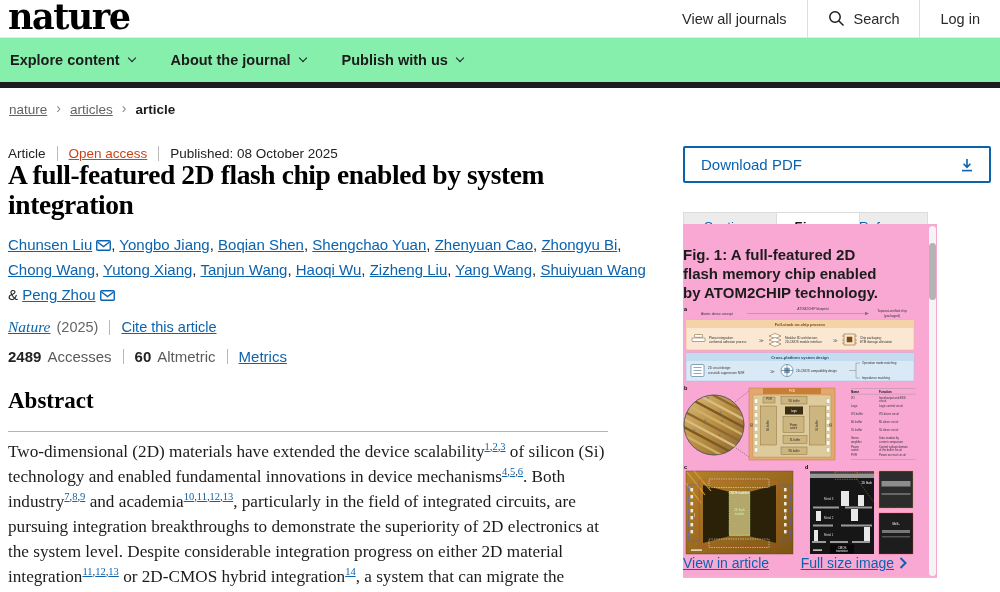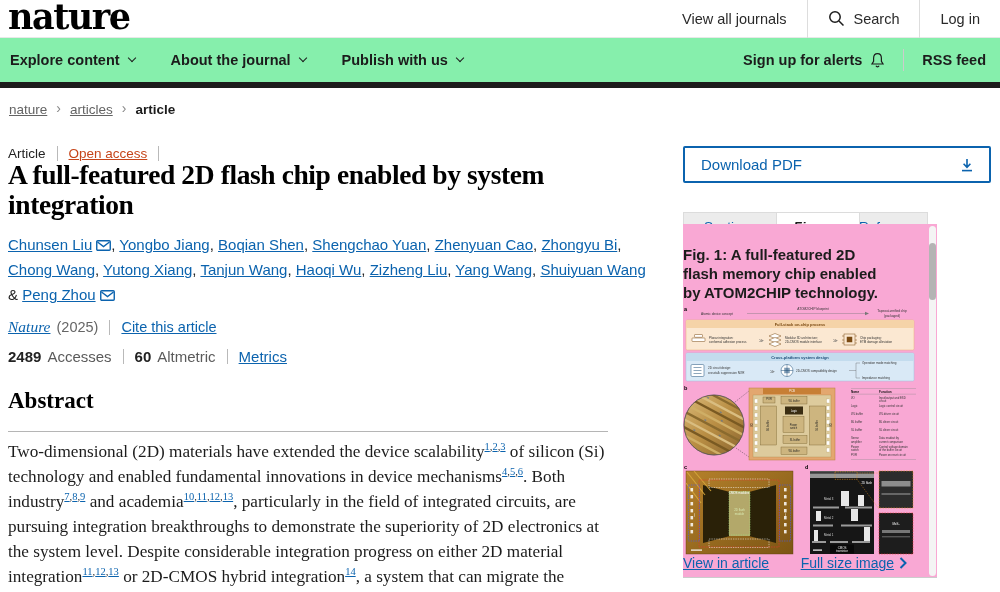--- a/index.html
+++ b/index.html
@@ -129,50 +129,38 @@
     </div>
     <div class="nav-item">
       <span>About the journal</span>
       <span class="chev-down"></span>
     </div>
     <div class="nav-item">
       <span>Publish with us</span>
       <span class="chev-down"></span>
     </div>
   </div>
-  <div class="nav-right">
-    <div class="alerts">
-      <span>Sign up for alerts</span>
-      <svg width="15" height="17" viewBox="0 0 15 17" fill="none">
-        <path d="M7.5 1.6 C5 1.6 3.6 3.7 3.6 6.2 V9.4 L2 12 H13 L11.4 9.4 V6.2 C11.4 3.7 10 1.6 7.5 1.6 Z" stroke="#1c1c1c" stroke-width="1.2"></path>
-        <path d="M6 13.8 a1.6 1.6 0 0 0 3 0" stroke="#1c1c1c" stroke-width="1.2"></path>
-      </svg>
-    </div>
-    <div class="vdiv-s"></div>
-    <div class="rss">
-      <span>RSS feed</span>
-    </div>
-  </div>
 </div>
 <div class="blackbar"></div>
 
 <div class="breadcrumb">
   <a>nature</a>
   <span class="bc-sep">›</span>
   <a>articles</a>
   <span class="bc-sep">›</span>
   <span class="bc-current">article</span>
 </div>
 
 <div class="left-col">
   <div class="meta-row">
     <span>Article</span>
     <span class="meta-sep"></span>
     <span class="open-access">Open access</span>
     <span class="meta-sep"></span>
+    <span>Published: 08 October 2025</span>
   </div>
 
   <h1 class="title">A full-featured 2D flash chip enabled by system integration</h1>
 
   <div class="authors"><a>Chunsen Liu</a><svg class="mail-icon" width="15" height="11" viewBox="0 0 15 11" fill="none">
         <rect x="0.75" y="0.75" width="13.5" height="9.5" rx="1" stroke="var(--blue)" stroke-width="1.4"></rect>
         <path d="M1.5 2 L7.5 6.5 L13.5 2" stroke="var(--blue)" stroke-width="1.4"></path>
       </svg>, <a>Yongbo Jiang</a>, <a>Boqian Shen</a>, <a>Shengchao Yuan</a>, <a>Zhenyuan Cao</a>, <a>Zhongyu Bi</a>, <a>Chong Wang</a>, <a>Yutong Xiang</a>, <a>Tanjun Wang</a>, <a>Haoqi Wu</a>, <a>Zizheng Liu</a>, <a>Yang Wang</a>, <a>Shuiyuan Wang</a> &amp; <a>Peng Zhou</a><svg class="mail-icon" width="15" height="11" viewBox="0 0 15 11" fill="none">
         <rect x="0.75" y="0.75" width="13.5" height="9.5" rx="1" stroke="var(--blue)" stroke-width="1.4"></rect>
         <path d="M1.5 2 L7.5 6.5 L13.5 2" stroke="var(--blue)" stroke-width="1.4"></path>

